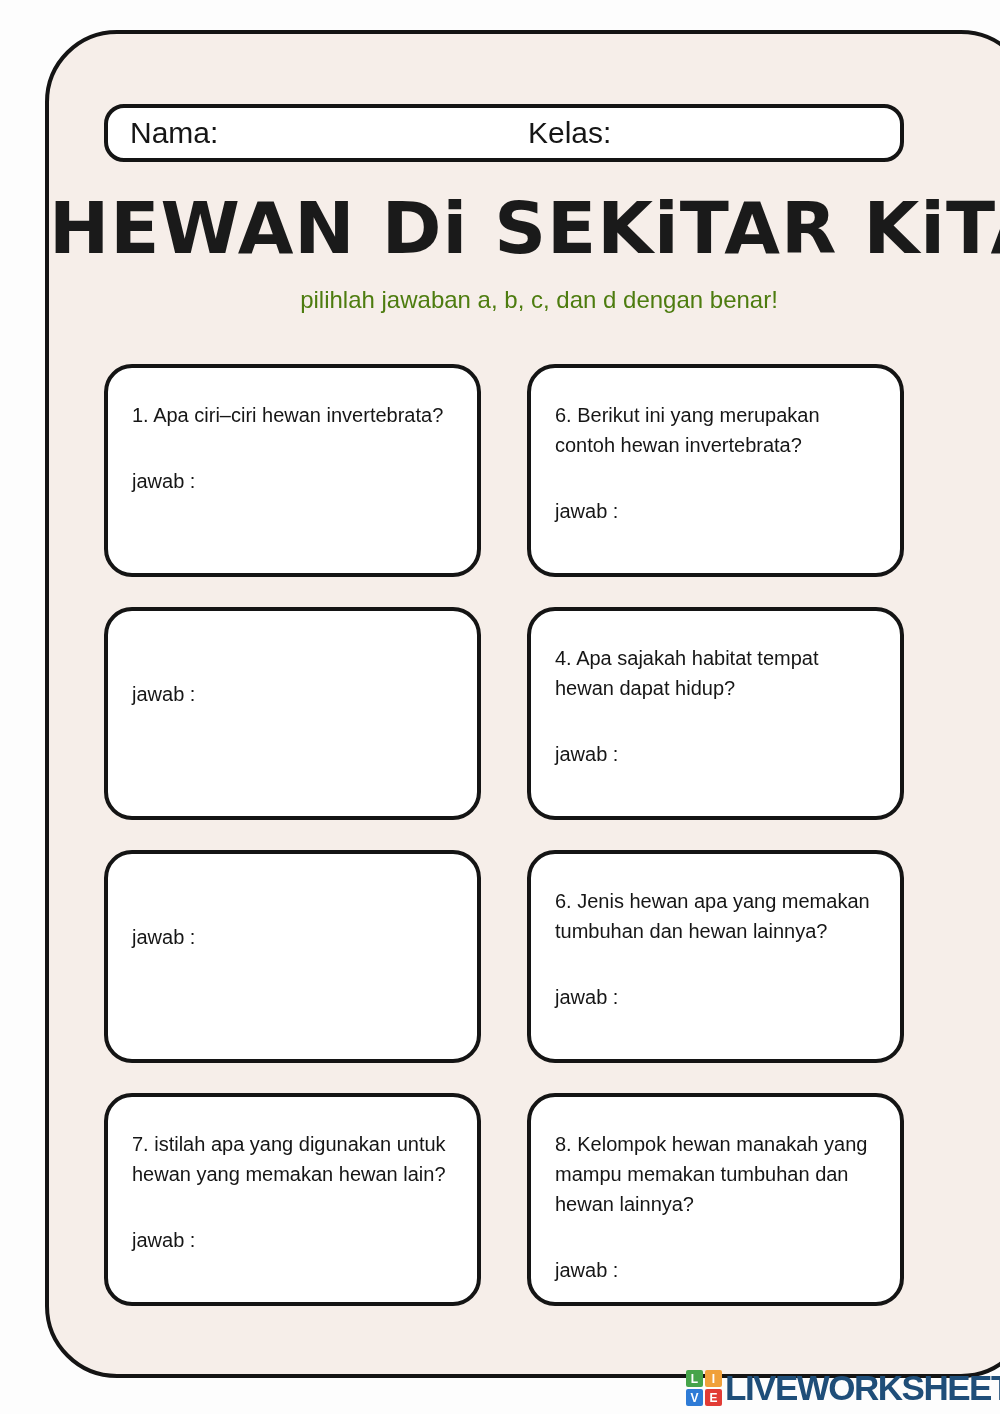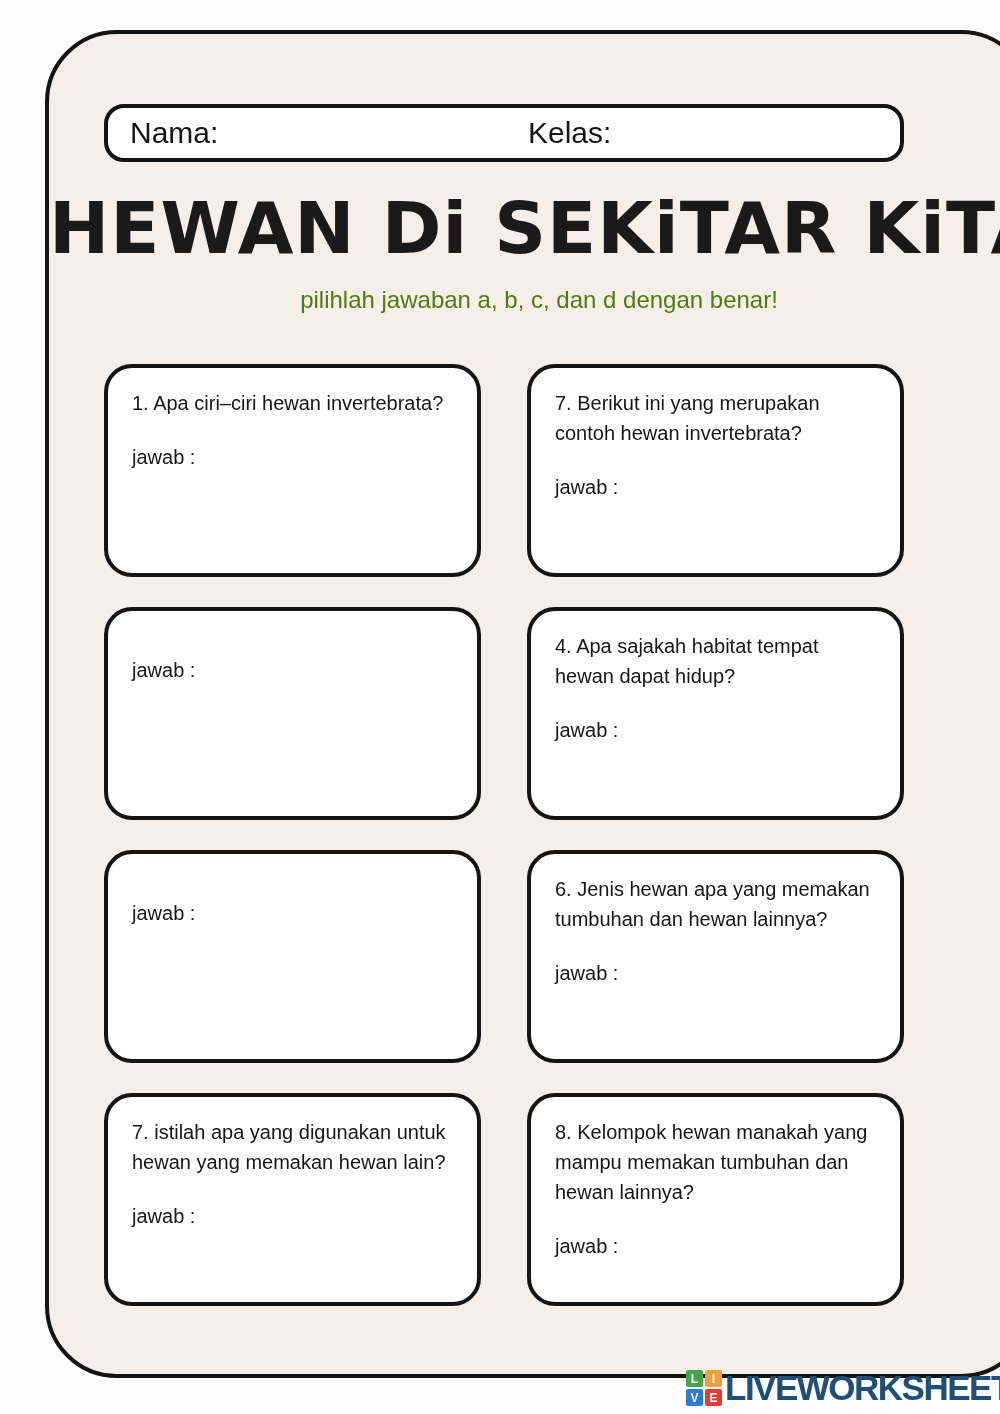--- a/index.html
+++ b/index.html
@@ -32,24 +32,24 @@
     font-size:24px; color:#4d7c0f;
   }
 
   .grid {
     position:absolute; left:55px; top:330px; width:800px;
     display:grid; grid-template-columns:377px 377px;
     column-gap:46px; row-gap:30px;
   }
   .qbox {
     height:213px; background:#ffffff; border:4px solid #141414;
-    border-radius:28px; padding:20px 20px 0 24px;
+    border-radius:28px; padding:32px 20px 0 24px;
     font-size:20px; line-height:1.5;
   }
-  .jawab { margin-top:24px; }
+  .jawab { margin-top:36px; }
   .answer-area { height:70px; }
 
   .logo {
     position:absolute; left:686px; top:1368px;
     display:flex; align-items:center;
   }
   .logo-grid {
     display:grid; grid-template-columns:17px 17px; grid-template-rows:17px 17px;
     gap:2px; margin-right:3px;
   }
@@ -84,21 +84,21 @@
 
   <div class="grid">
 
     <div class="qbox">
       <div>1. Apa ciri–ciri hewan invertebrata?</div>
       <div class="jawab">jawab :</div>
       <div class="answer-area"></div>
     </div>
 
     <div class="qbox">
-      <div>7. Berikut ini yang merupakan contoh hewan invertebrata?</div>
+      <div>6. Berikut ini yang merupakan contoh hewan invertebrata?</div>
       <div class="jawab">jawab :</div>
       <div class="answer-area"></div>
     </div>
 
     <div class="qbox">
       <div class="jawab">jawab :</div>
       <div class="answer-area"></div>
     </div>
 
     <div class="qbox">

